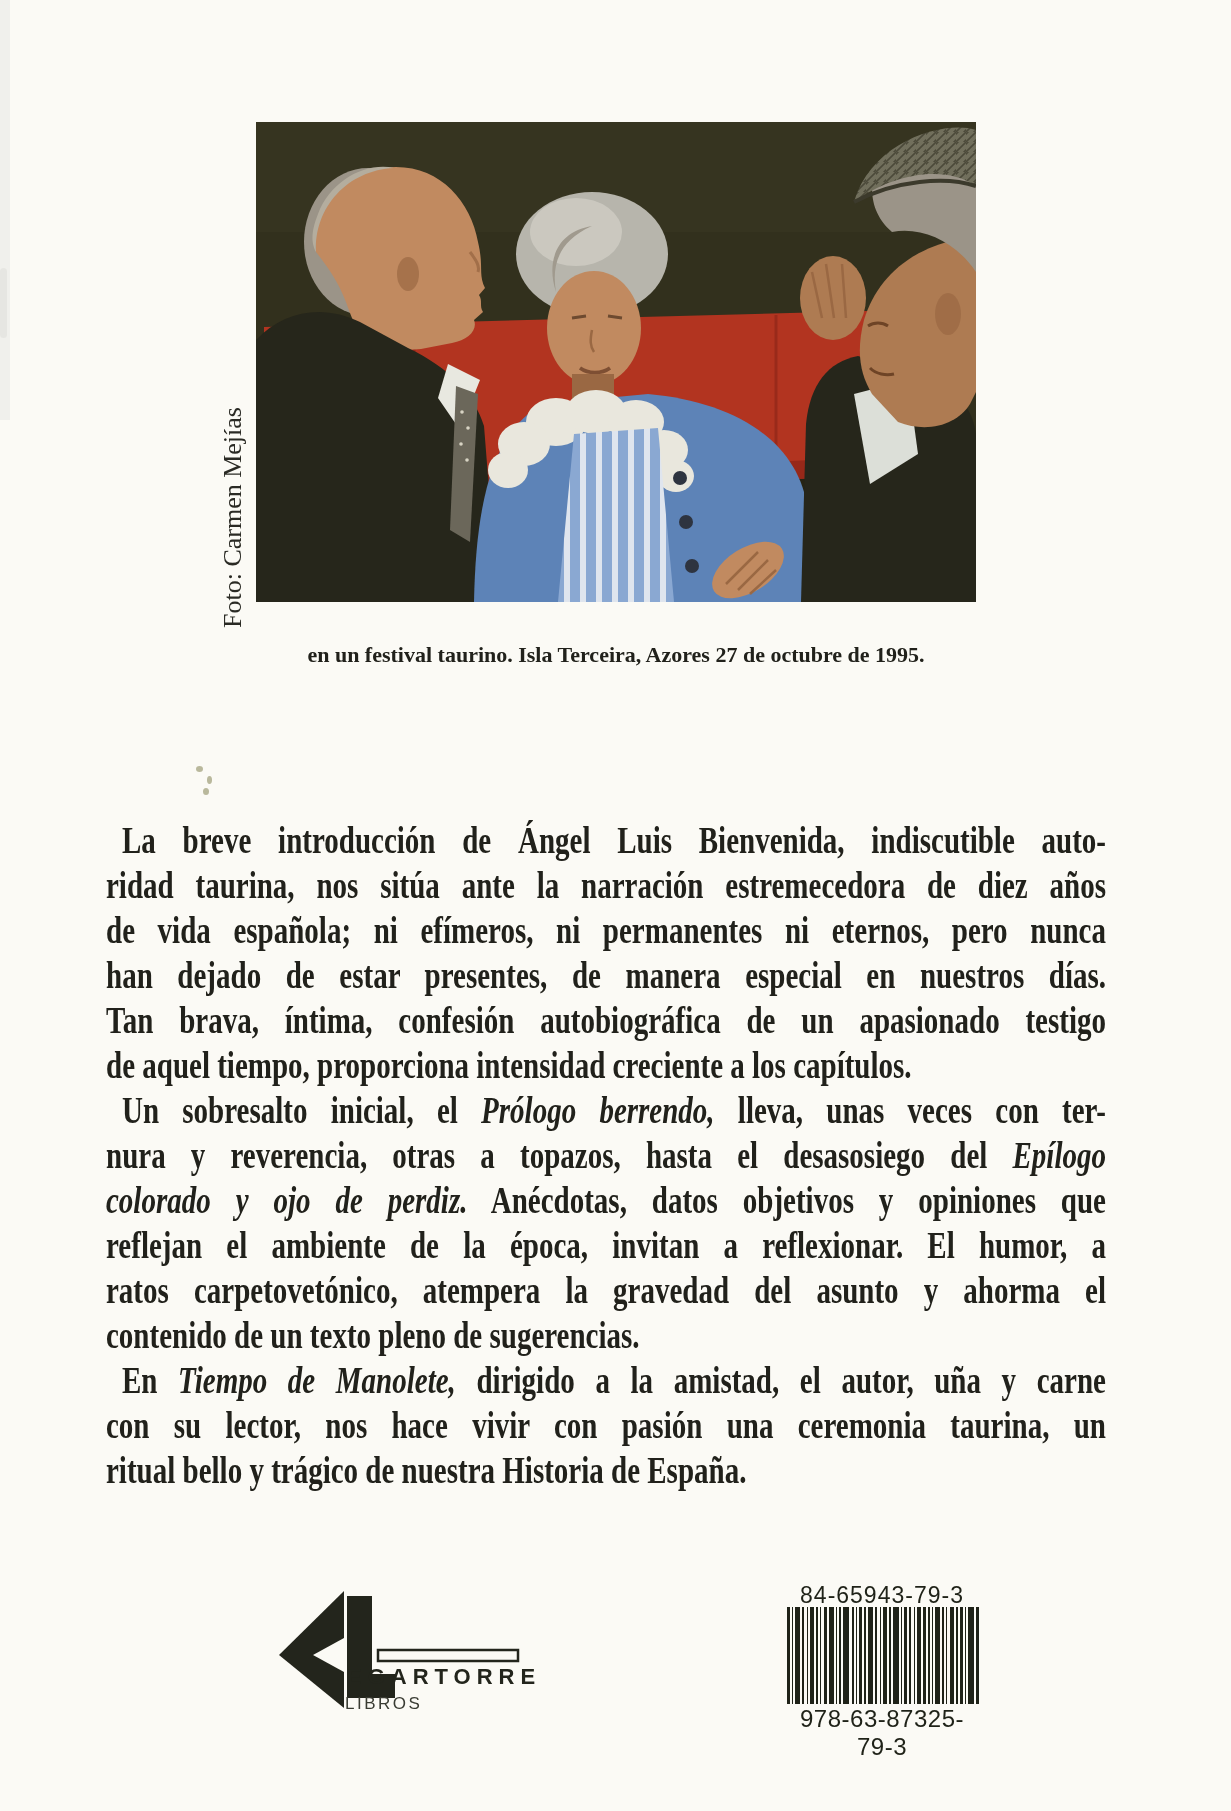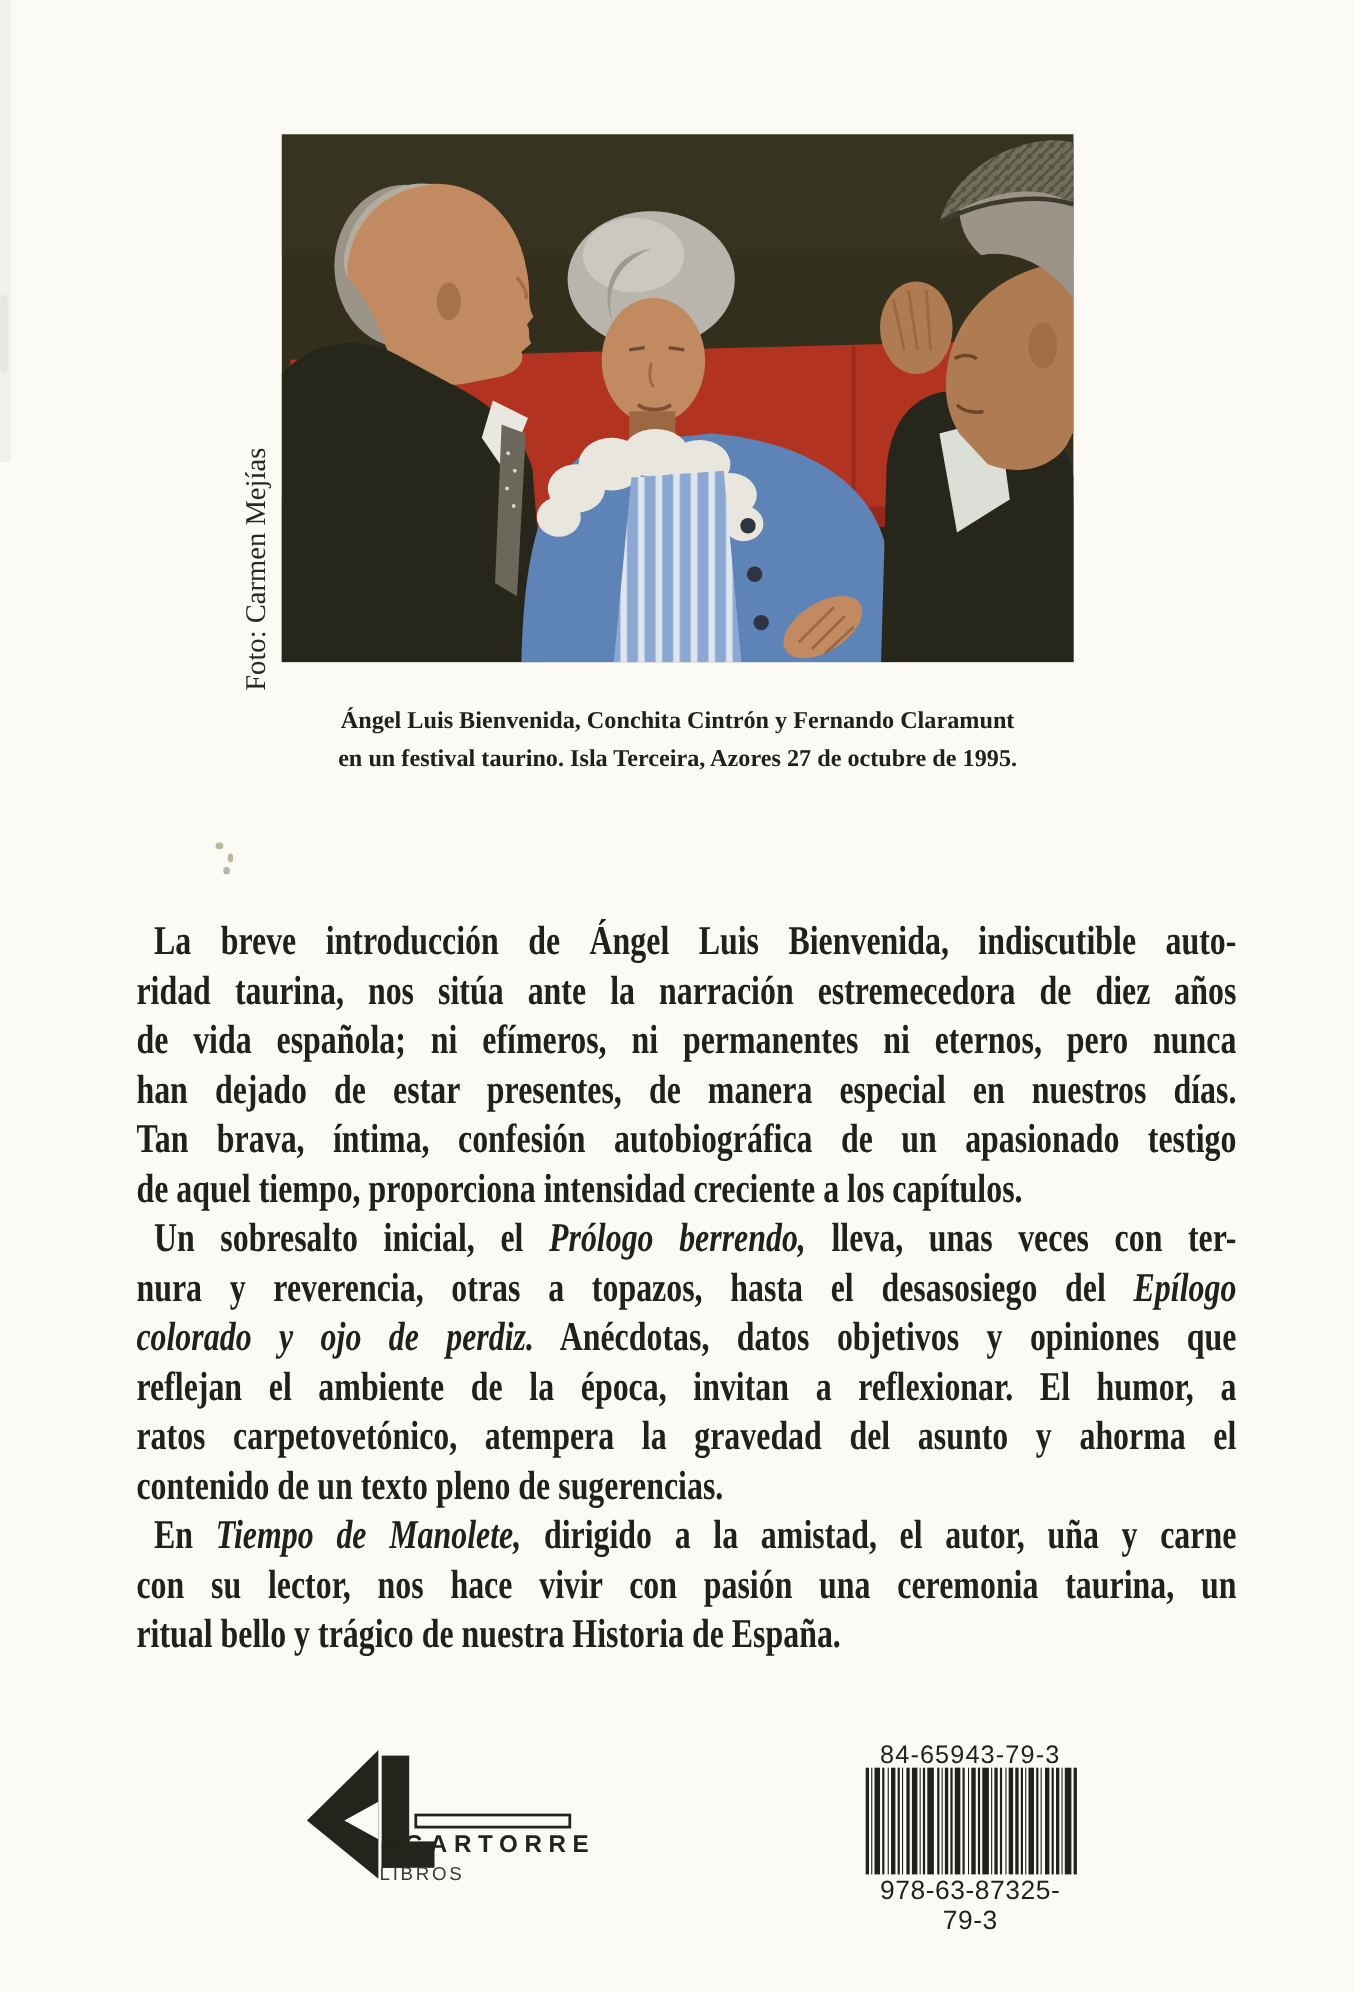--- a/index.html
+++ b/index.html
@@ -24,21 +24,21 @@
     transform:rotate(-90deg);transform-origin:0 0;
     font-size:26px;color:#2a2a24;white-space:nowrap;
   }
   .caption{
     position:absolute;left:246px;top:638px;width:740px;
     text-align:center;font-weight:bold;font-size:22px;line-height:34px;
     color:var(--ink,#21211b);
   }
 
   
-  .body-text{position:absolute;left:124px;top:818px;width:1000px;margin-top:16px;}
+  .body-text{position:absolute;left:106px;top:818px;width:1000px;}
   .bline{
     height:45px;line-height:45px;font-size:29px;font-weight:bold;
     transform:scaleY(1.28);transform-origin:0 50%;
     white-space:nowrap;
   }
   .bline.just{white-space:normal;text-align:justify;text-align-last:justify;}
   .bline.ind{text-indent:16px;}
   .bline i{font-style:italic;}
 
   
@@ -158,21 +158,20 @@
           <ellipse cx="577" cy="176" rx="33" ry="42" fill="var(--skin2)"></ellipse>
           <path d="M556,150 L566,196 M570,142 L578,196 M586,142 L590,196" stroke="var(--skin-shadow)" stroke-width="2.5" fill="none"></path>
         </g>
       </g>
     </svg>
   </div>
 
   <div class="photo-credit">Foto: Carmen Mejías</div>
 
   <div class="caption">
-    <div>Ángel Luis Bienvenida, Conchita Cintrón y Fernando Claramunt</div>
     <div>en un festival taurino. Isla Terceira, Azores 27 de octubre de 1995.</div>
   </div>
 
   <div class="speck" style="left:196px;top:766px;width:7px;height:6px;"></div>
   <div class="speck" style="left:207px;top:776px;width:5px;height:8px;"></div>
   <div class="speck" style="left:203px;top:788px;width:6px;height:7px;"></div>
 
   <div class="body-text" id="body-lines">
       <div class="bline just ind"><span>La breve introducción de Ángel Luis Bienvenida, indiscutible auto-</span></div>
       <div class="bline just"><span>ridad taurina, nos sitúa ante la narración estremecedora de diez años</span></div>

